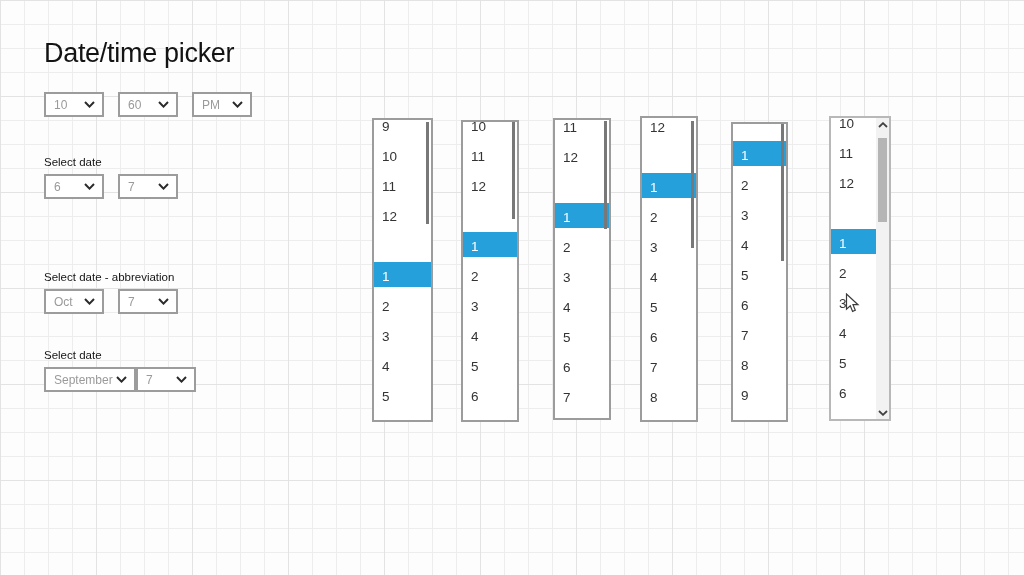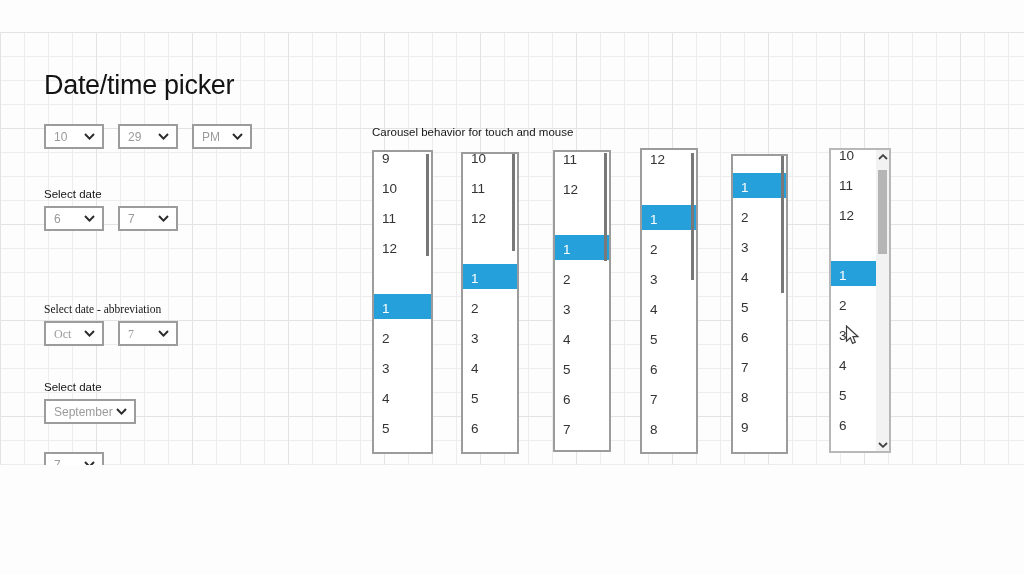--- a/index.html
+++ b/index.html
@@ -3,35 +3,34 @@
 <meta charset="utf-8">
 <style>
   :root{
     --accent:#26A0DA; --dd-border:#9c9c9c; --dd-text:#9a9a9a;
     --col-border:#9c9c9c; --col-border-light:#b8b8b8; --item-text:#333333;
     --sel-text:#ffffff; --pan-ind:#787878; --sb-thumb:#b5b5b5; --sb-track:#f2f2f2;
   }
   *{box-sizing:border-box;}
   body{margin:0;background:#fdfdfd;font-family:"Liberation Sans","DejaVu Sans",sans-serif;}
   .canvas{
-    position:relative;width:1024px;height:433px;overflow:hidden;background-color:#fdfdfd;
+    position:relative;width:1024px;height:575px;overflow:hidden;background-color:#fdfdfd;
     background-image:
       linear-gradient(to right,#e3e3e3 1px,transparent 1px),
       linear-gradient(to bottom,#e3e3e3 1px,transparent 1px),
       linear-gradient(to right,#ededed 1px,transparent 1px),
       linear-gradient(to bottom,#ededed 1px,transparent 1px);
     background-size:96px 96px,96px 96px,24px 24px,24px 24px;
-    margin-top:32px;
   }
   .title{position:absolute;left:44px;top:38px;margin:0;font-size:27px;font-weight:400;color:#131313;letter-spacing:-0.3px;}
   .picker-group{position:absolute;}
-  .g1{left:44px;top:92px;} .g2{left:44px;top:156px;} .g3{left:44px;top:271px;font-family:Liberation Serif, serif;} .g4{left:44px;top:349px;}
+  .g1{left:44px;top:92px;} .g2{left:44px;top:156px;} .g3{left:44px;top:271px;} .g4{left:44px;top:349px;}
   .group-label{font-size:11.5px;color:#151515;margin-bottom:6px;white-space:nowrap;}
   .dd-row{display:flex;gap:14px;}
-  .g4 .dd-row{gap:28px;flex-direction:column;}
+  .g4 .dd-row{gap:0;}
   .dropdown{width:60px;height:25px;border:2px solid var(--dd-border);background:#fff;
     display:flex;align-items:center;justify-content:space-between;padding:0 7px 0 8px;cursor:default;}
   .dropdown.wide{width:92px;}
   .dd-value{font-size:12px;color:var(--dd-text);line-height:1;}
   .chev{flex:none;}
   .chev path{stroke:#2b2b2b;stroke-width:2;fill:none;}
   .carousel-label{position:absolute;left:372px;top:94px;font-size:11.5px;color:#151515;white-space:nowrap;}
   .col{position:absolute;background:#fff;border:2px solid var(--col-border);overflow:hidden;}
   .col.light-border{border-color:var(--col-border-light);}
   .col-viewport{position:relative;}
@@ -58,21 +57,21 @@
 
   <div class="picker-group g1">
     <div class="dd-row">
       <div class="dropdown">
         <span class="dd-value">10</span>
         <svg class="chev" width="11" height="7" viewBox="0 0 11 7">
             <path d="M1 1 L5.5 5.6 L10 1"></path>
           </svg>
       </div>
       <div class="dropdown">
-        <span class="dd-value">29</span>
+        <span class="dd-value">60</span>
         <svg class="chev" width="11" height="7" viewBox="0 0 11 7">
             <path d="M1 1 L5.5 5.6 L10 1"></path>
           </svg>
       </div>
       <div class="dropdown">
         <span class="dd-value">PM</span>
         <svg class="chev" width="11" height="7" viewBox="0 0 11 7">
             <path d="M1 1 L5.5 5.6 L10 1"></path>
           </svg>
       </div>
@@ -126,21 +125,20 @@
       </div>
       <div class="dropdown">
         <span class="dd-value">7</span>
         <svg class="chev" width="11" height="7" viewBox="0 0 11 7">
             <path d="M1 1 L5.5 5.6 L10 1"></path>
           </svg>
       </div>
     </div>
   </div>
 
-  <div class="carousel-label">Carousel behavior for touch and mouse</div>
 
   <div id="columns">
       <div class="col" style="left: 372px; top: 118px; width: 61px; height: 304px;">
         <div class="col-viewport" style="margin-top: -8px;">
           <div class="item">9</div>
           <div class="item">10</div>
           <div class="item">11</div>
           <div class="item">12</div>
           <div class="item"></div>
           <div class="item selected">1</div>

